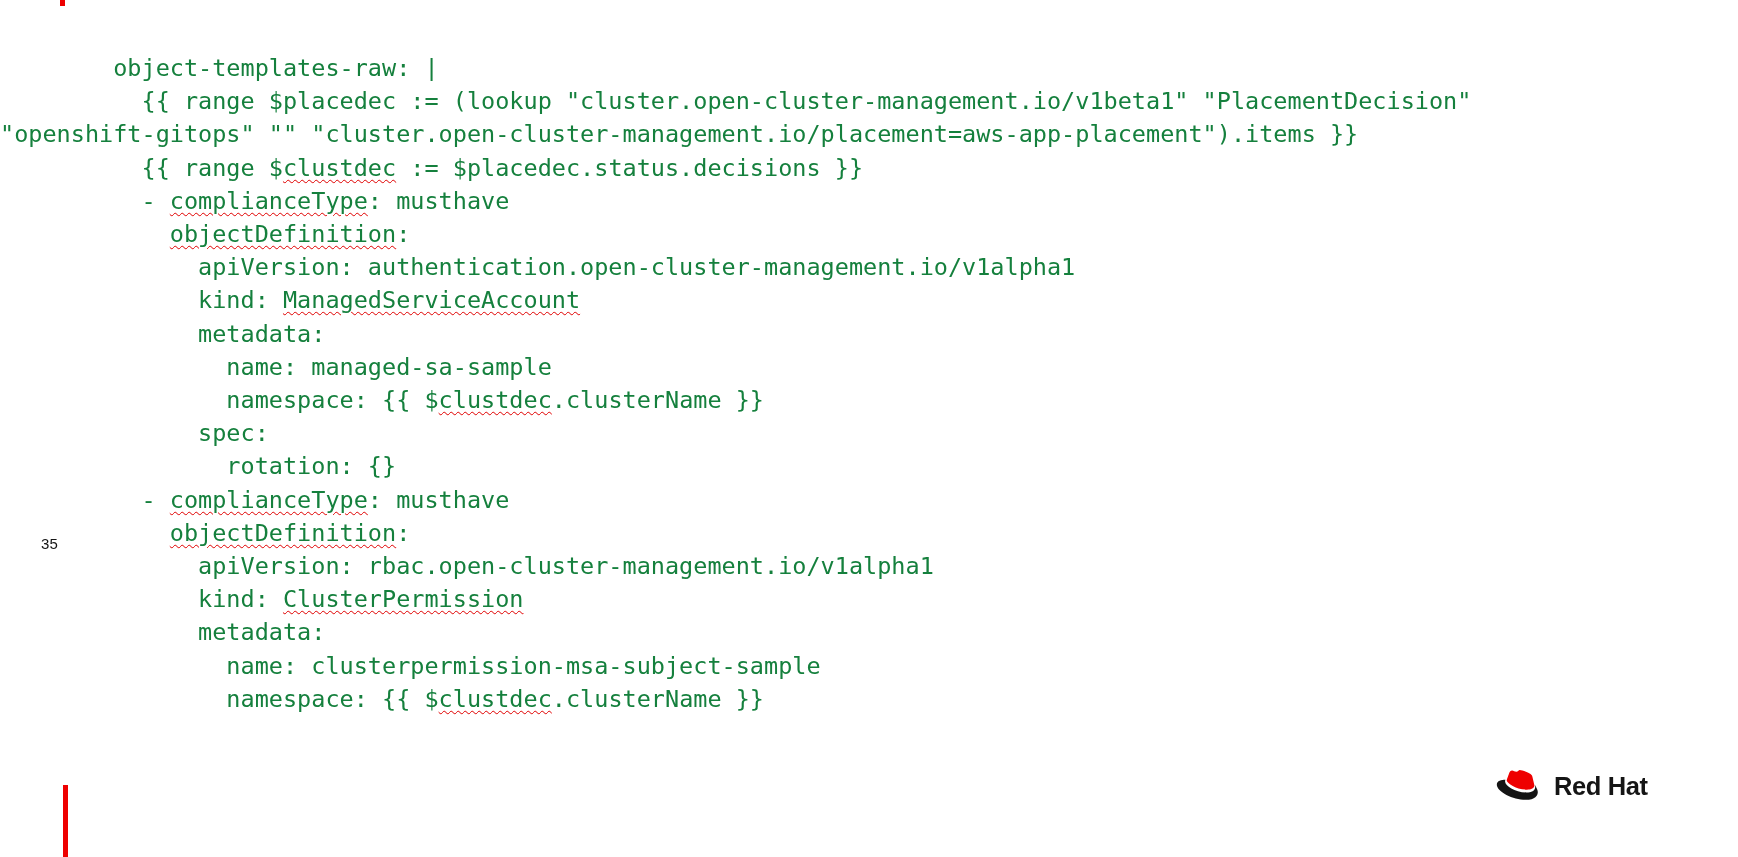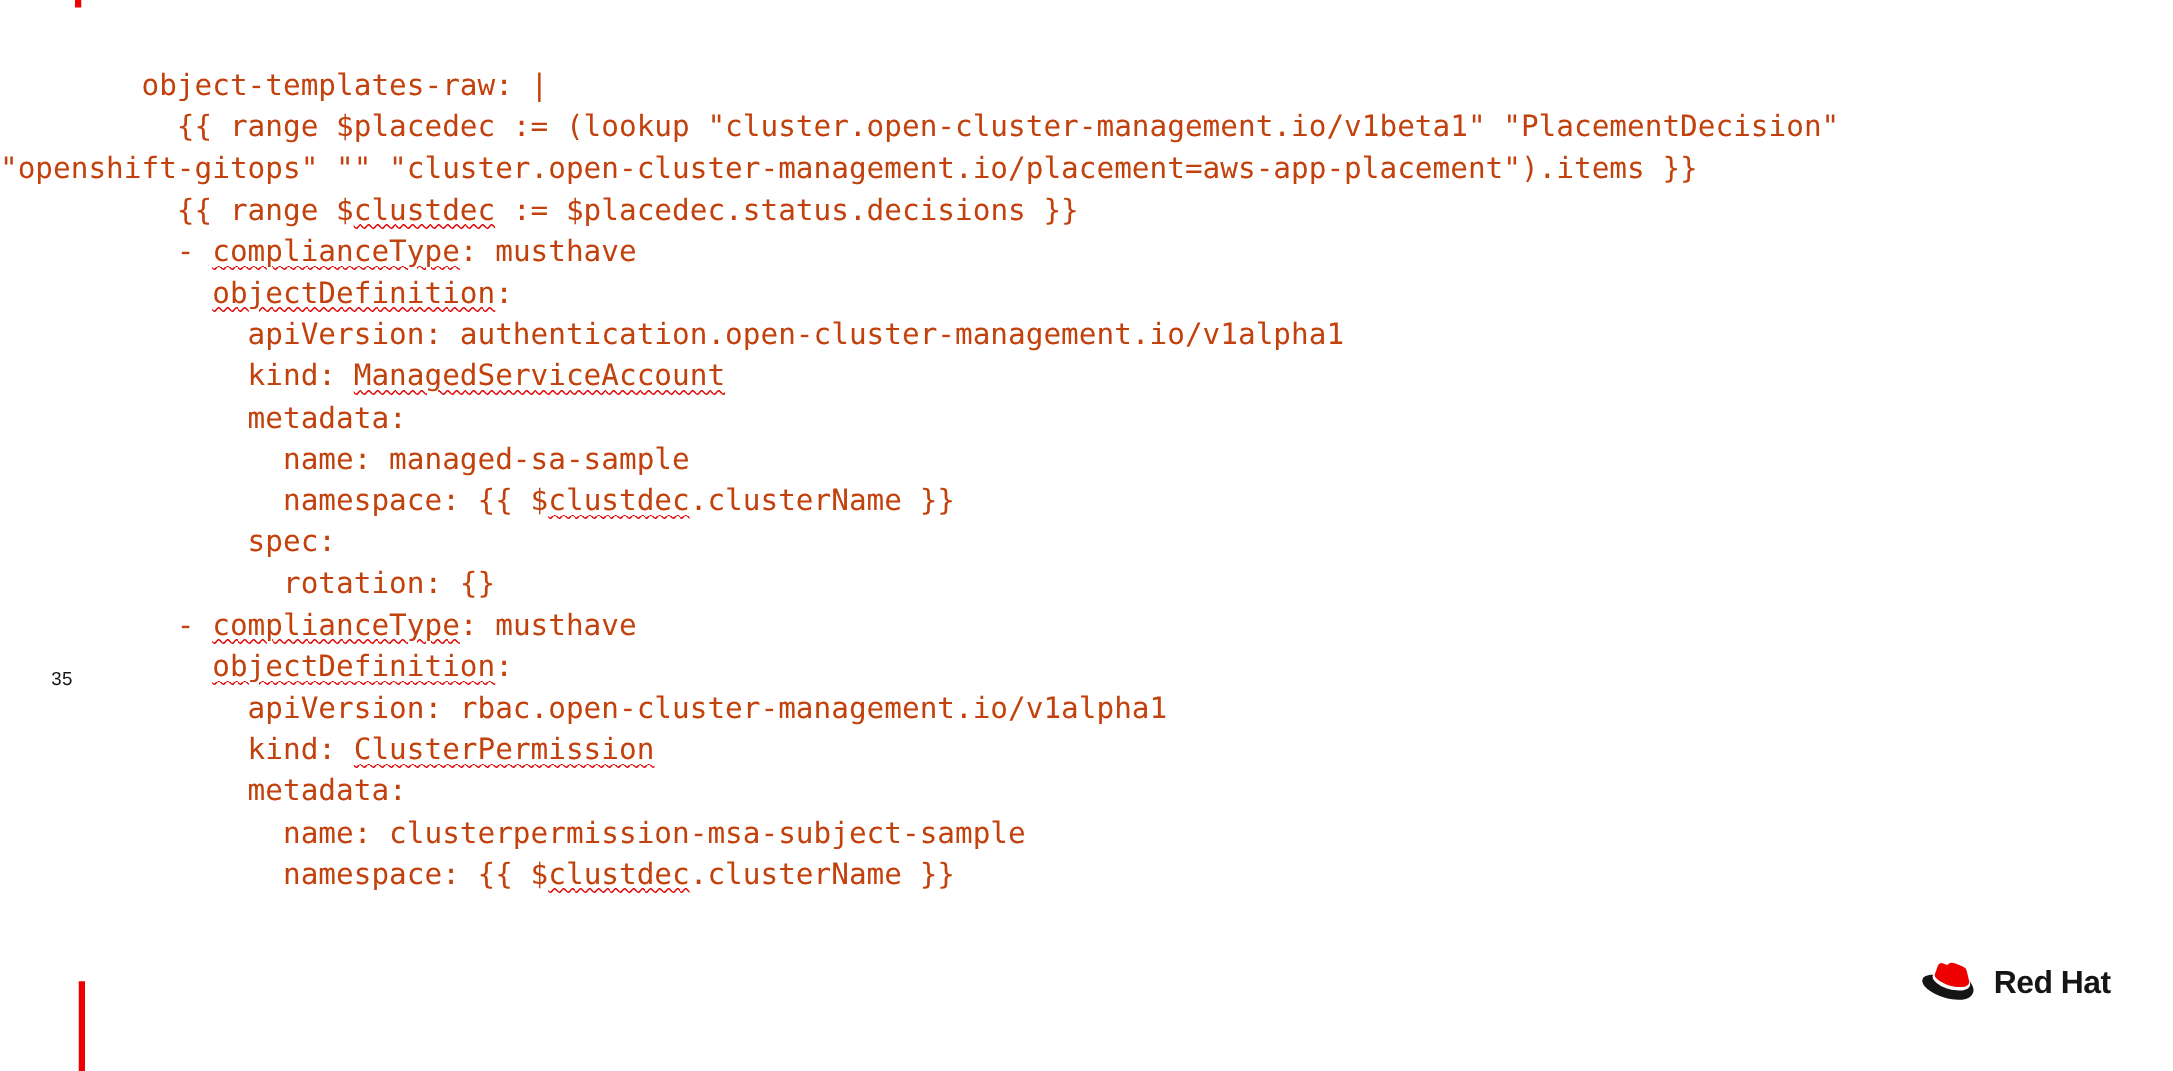--- a/index.html
+++ b/index.html
@@ -38,21 +38,21 @@
 
   
   #code-block {
     position: absolute;
     left: 0px;
     top: 52px;
     width: 1738px;
     font-family: "DejaVu Sans Mono", "Liberation Mono", monospace;
     font-size: 23.5px;
     line-height: 33.2px;
-    color: #c2410c;
+    color: #15803d;
     white-space: pre;
     letter-spacing: 0px;
   }
   .code-line {
     white-space: pre;
     min-height: 33.2px;
   }
   
   .sp {
     text-decoration: underline wavy #e00000;
@@ -68,21 +68,21 @@
     top: 535px;
     font-family: "Liberation Sans", sans-serif;
     font-size: 15px;
     color: #151515;
     letter-spacing: 0.2px;
   }
 
   
   #redhat-logo {
     position: absolute;
-    left: 1536px;
+    left: 1495px;
     top: 770px;
     display: flex;
     align-items: center;
     gap: 9px;
   }
   #redhat-logo .logo-mark {
     display: block;
     width: 50px;
     height: 33px;
   }

